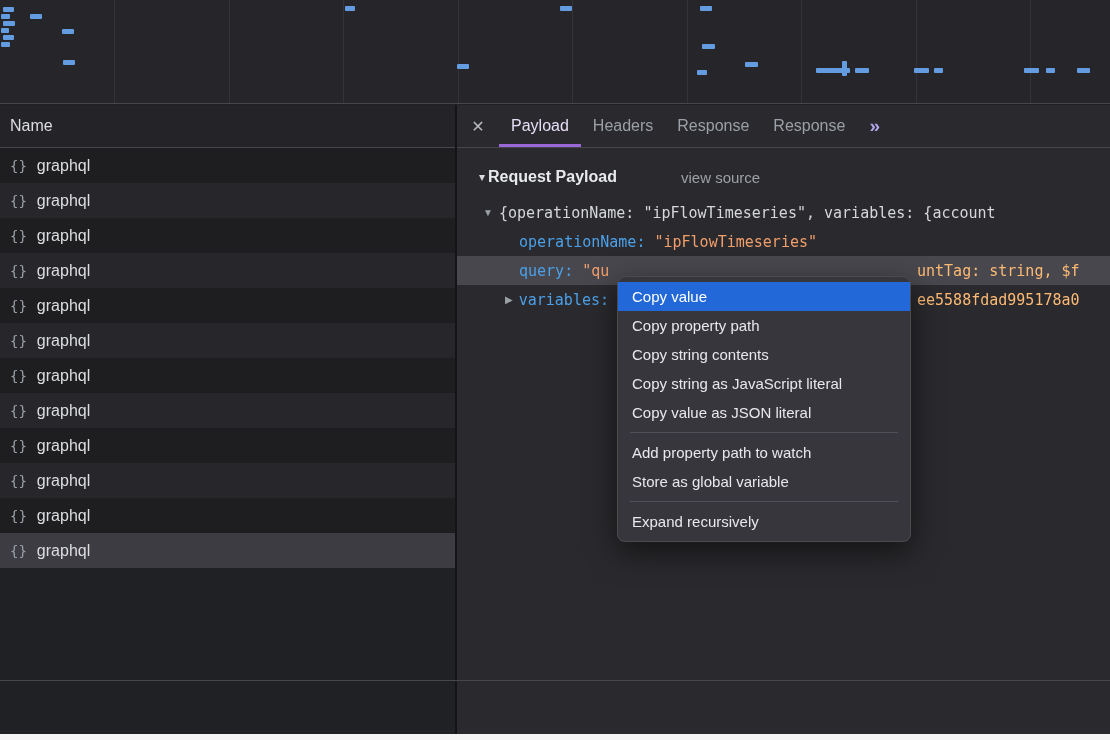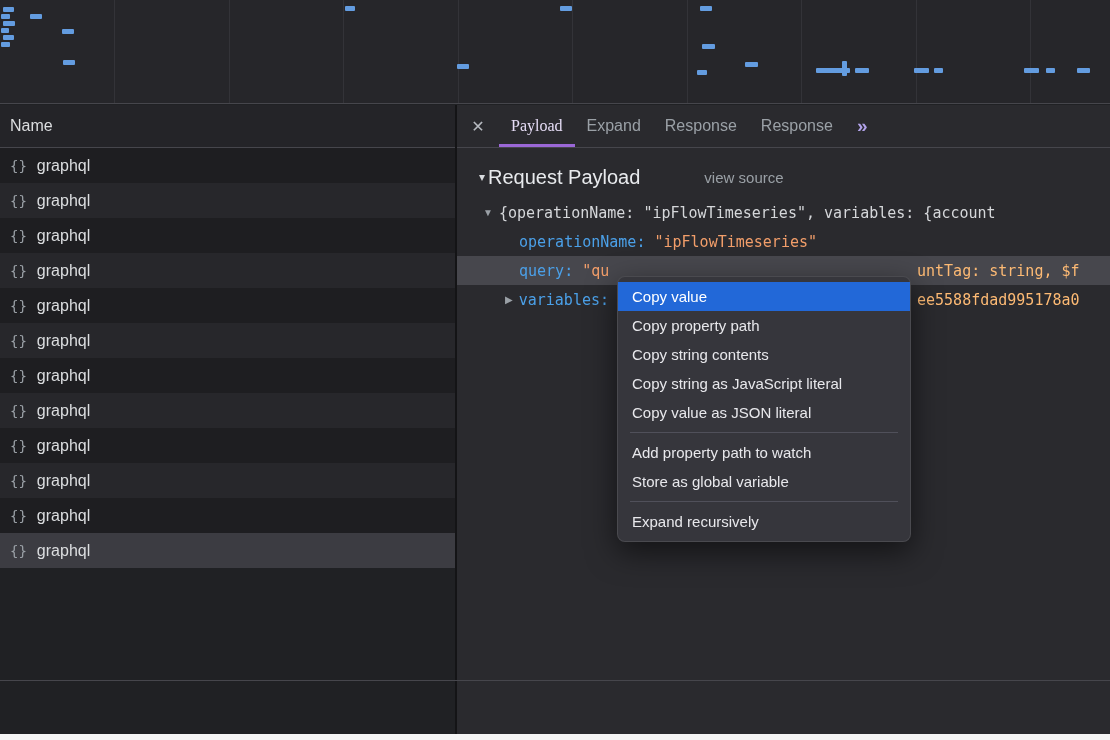--- a/index.html
+++ b/index.html
@@ -23,28 +23,28 @@
   .net-row:nth-child(even){background:#27272b;}
   .net-row.selected{background:#3c3c42;}
   .braces{color:#9aa0a6;font-family:"DejaVu Sans Mono",monospace;font-size:14px;}
 
   
   .right-panel{position:absolute;left:455px;top:105px;right:0;bottom:6px;background:#2a2a2e;
                border-left:2px solid #141416;box-sizing:border-box;overflow:hidden;}
   .tabs{height:43px;box-sizing:border-box;border-bottom:1px solid #46464c;display:flex;
         align-items:stretch;color:#9aa0a6;font-size:16px;}
   .tab{display:flex;align-items:center;padding:0 12px;}
-  .tab.selected{color:#e6ddf6;box-shadow:inset 0 -3px 0 #9a67d6;font-family:Liberation Serif, serif;}
+  .tab.selected{color:#e6ddf6;box-shadow:inset 0 -3px 0 #9a67d6;}
   .tab-close{width:42px;display:flex;align-items:center;justify-content:center;font-size:16px;color:#b6bac0;}
   .tab-more{display:flex;align-items:center;padding:0 12px;color:#b2a3ea;font-size:19px;font-weight:bold;}
 
   .payload{position:relative;padding-top:14px;height:calc(100% - 57px);overflow:hidden;}
   .section-row{height:30px;display:flex;align-items:center;padding-left:22px;}
   .sec-tri{color:#d8dade;font-size:12px;margin-right:3px;}
-  .sec-title{font-weight:normal;font-size:20px;color:#e8eaed;}
+  .sec-title{font-weight:bold;font-size:16px;color:#e8eaed;}
   .view-source{margin-left:64px;color:#9aa0a6;font-size:15px;}
 
   .tree{margin-top:6px;font-family:"DejaVu Sans Mono",monospace;font-size:15px;color:#d5d7da;}
   .trow{height:29px;display:flex;align-items:center;white-space:nowrap;position:relative;width:100%;}
   .tri{color:#9aa0a6;font-size:10px;margin-right:6px;font-family:"Liberation Sans",sans-serif;}
   .key{color:#4ba0e8;}
   .str{color:#f29e6a;}
   .sp{white-space:pre;}
   .t-root{padding-left:26px;}
   .t-child{padding-left:62px;box-sizing:border-box;}
@@ -161,21 +161,21 @@
         </div>
     </div>
   </div>
 
   <div class="right-panel">
     <div class="tabs">
       <div class="tab-close">
         <span>✕</span>
       </div>
       <div class="tab selected">Payload</div>
-      <div class="tab">Expand</div>
+      <div class="tab">Headers</div>
       <div class="tab">Response</div>
       <div class="tab">Response</div>
       <div class="tab-more">
         <span>»</span>
       </div>
     </div>
 
     <div class="payload">
       <div class="section-row">
         <span class="sec-tri">▾</span>

